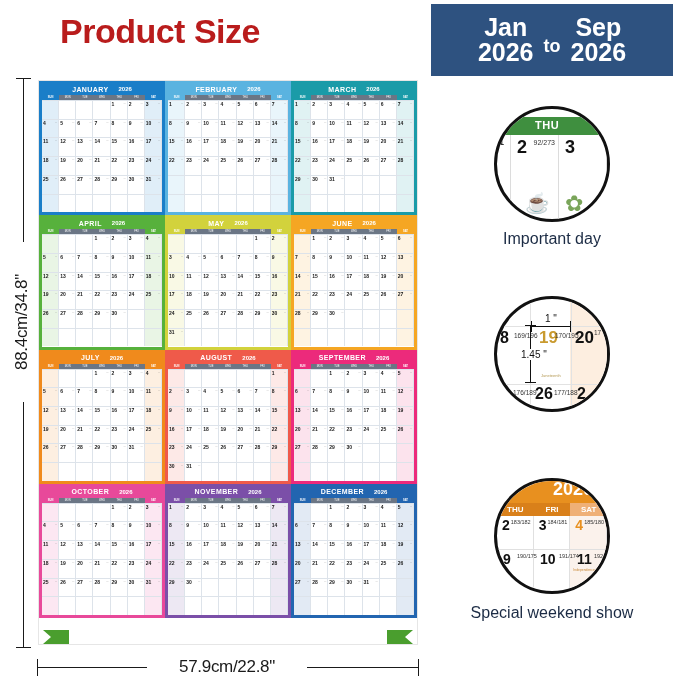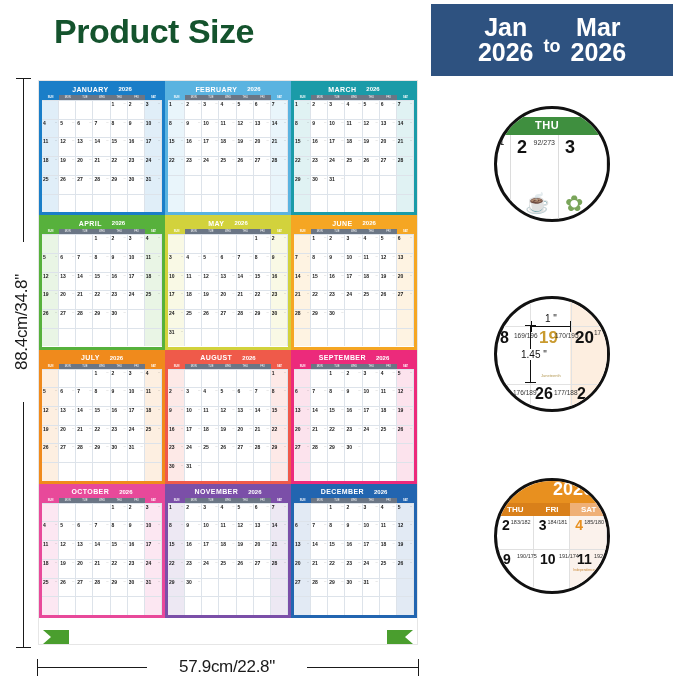--- a/index.html
+++ b/index.html
@@ -9,22 +9,22 @@
     background: #ffffff;
     font-family: "Liberation Sans", sans-serif;
     overflow: hidden;
     position: relative;
   }
 
   
   #left-panel { position:absolute; left:0; top:0; width:425px; height:686px; }
 
   #page-title {
-    position:absolute; left:54px; top:14px;
-    font-size:34px; font-weight:bold; color:#14532d;
+    position:absolute; left:60px; top:14px;
+    font-size:34px; font-weight:bold; color:#b91c1c;
     letter-spacing:-0.5px; line-height:1;
   }
 
   
   #dim-vertical { position:absolute; left:8px; top:78px; width:26px; height:570px; }
   #dim-vertical .vline { position:absolute; left:15px; top:0; width:1px; height:100%; background:#1a1a1a; }
   #dim-vertical .cap { position:absolute; left:8px; width:15px; height:1px; background:#1a1a1a; }
   #dim-vertical .cap.t { top:0; }
   #dim-vertical .cap.b { bottom:0; }
   #dim-vertical-label {
@@ -2174,21 +2174,21 @@
 
 <div id="right-panel">
 
   <div id="date-banner">
     <div class="stack">
       <span class="m">Jan</span>
       <span class="y">2026</span>
     </div>
     <div class="to">to</div>
     <div class="stack">
-      <span class="m">Mar</span>
+      <span class="m">Sep</span>
       <span class="y">2026</span>
     </div>
   </div>
 
   <div class="detail-block" style="top:106px;height:180px">
     <div class="circle" style="top:0">
       <div class="c1-head">
         <span>THU</span>
       </div>
       <div class="c1-body">
@@ -2199,20 +2199,21 @@
           <div class="n">2</div>
           <div class="f">92/273</div>
           <div class="cup">☕</div>
         </div>
         <div class="c1-col">
           <div class="n">3</div>
           <div class="flower">✿</div>
         </div>
       </div>
     </div>
+    <div class="caption" style="top:124px">Important day</div>
   </div>
 
   <div class="detail-block" style="top:296px;height:180px">
     <div class="circle c2" style="top:0">
       <div class="colbg"></div>
       <div class="vg" style="left:33px"></div>
       <div class="vg" style="left:74px"></div>
       <div class="hg" style="top:27px"></div>
       <div class="hg" style="top:85px"></div>
 
@@ -2272,14 +2273,15 @@
         </div>
       </div>
       <div class="row2"></div>
       <div class="n2" style="left:6px">9</div>
       <div class="f2" style="left:20px">190/175</div>
       <div class="n2" style="left:43px">10</div>
       <div class="f2" style="left:62px">191/174</div>
       <div class="n2" style="left:80px">11</div>
       <div class="f2" style="left:97px">192/173</div>
     </div>
+    <div class="caption" style="top:126px">Special weekend show</div>
   </div>
 </div>
 
 </body></html>

